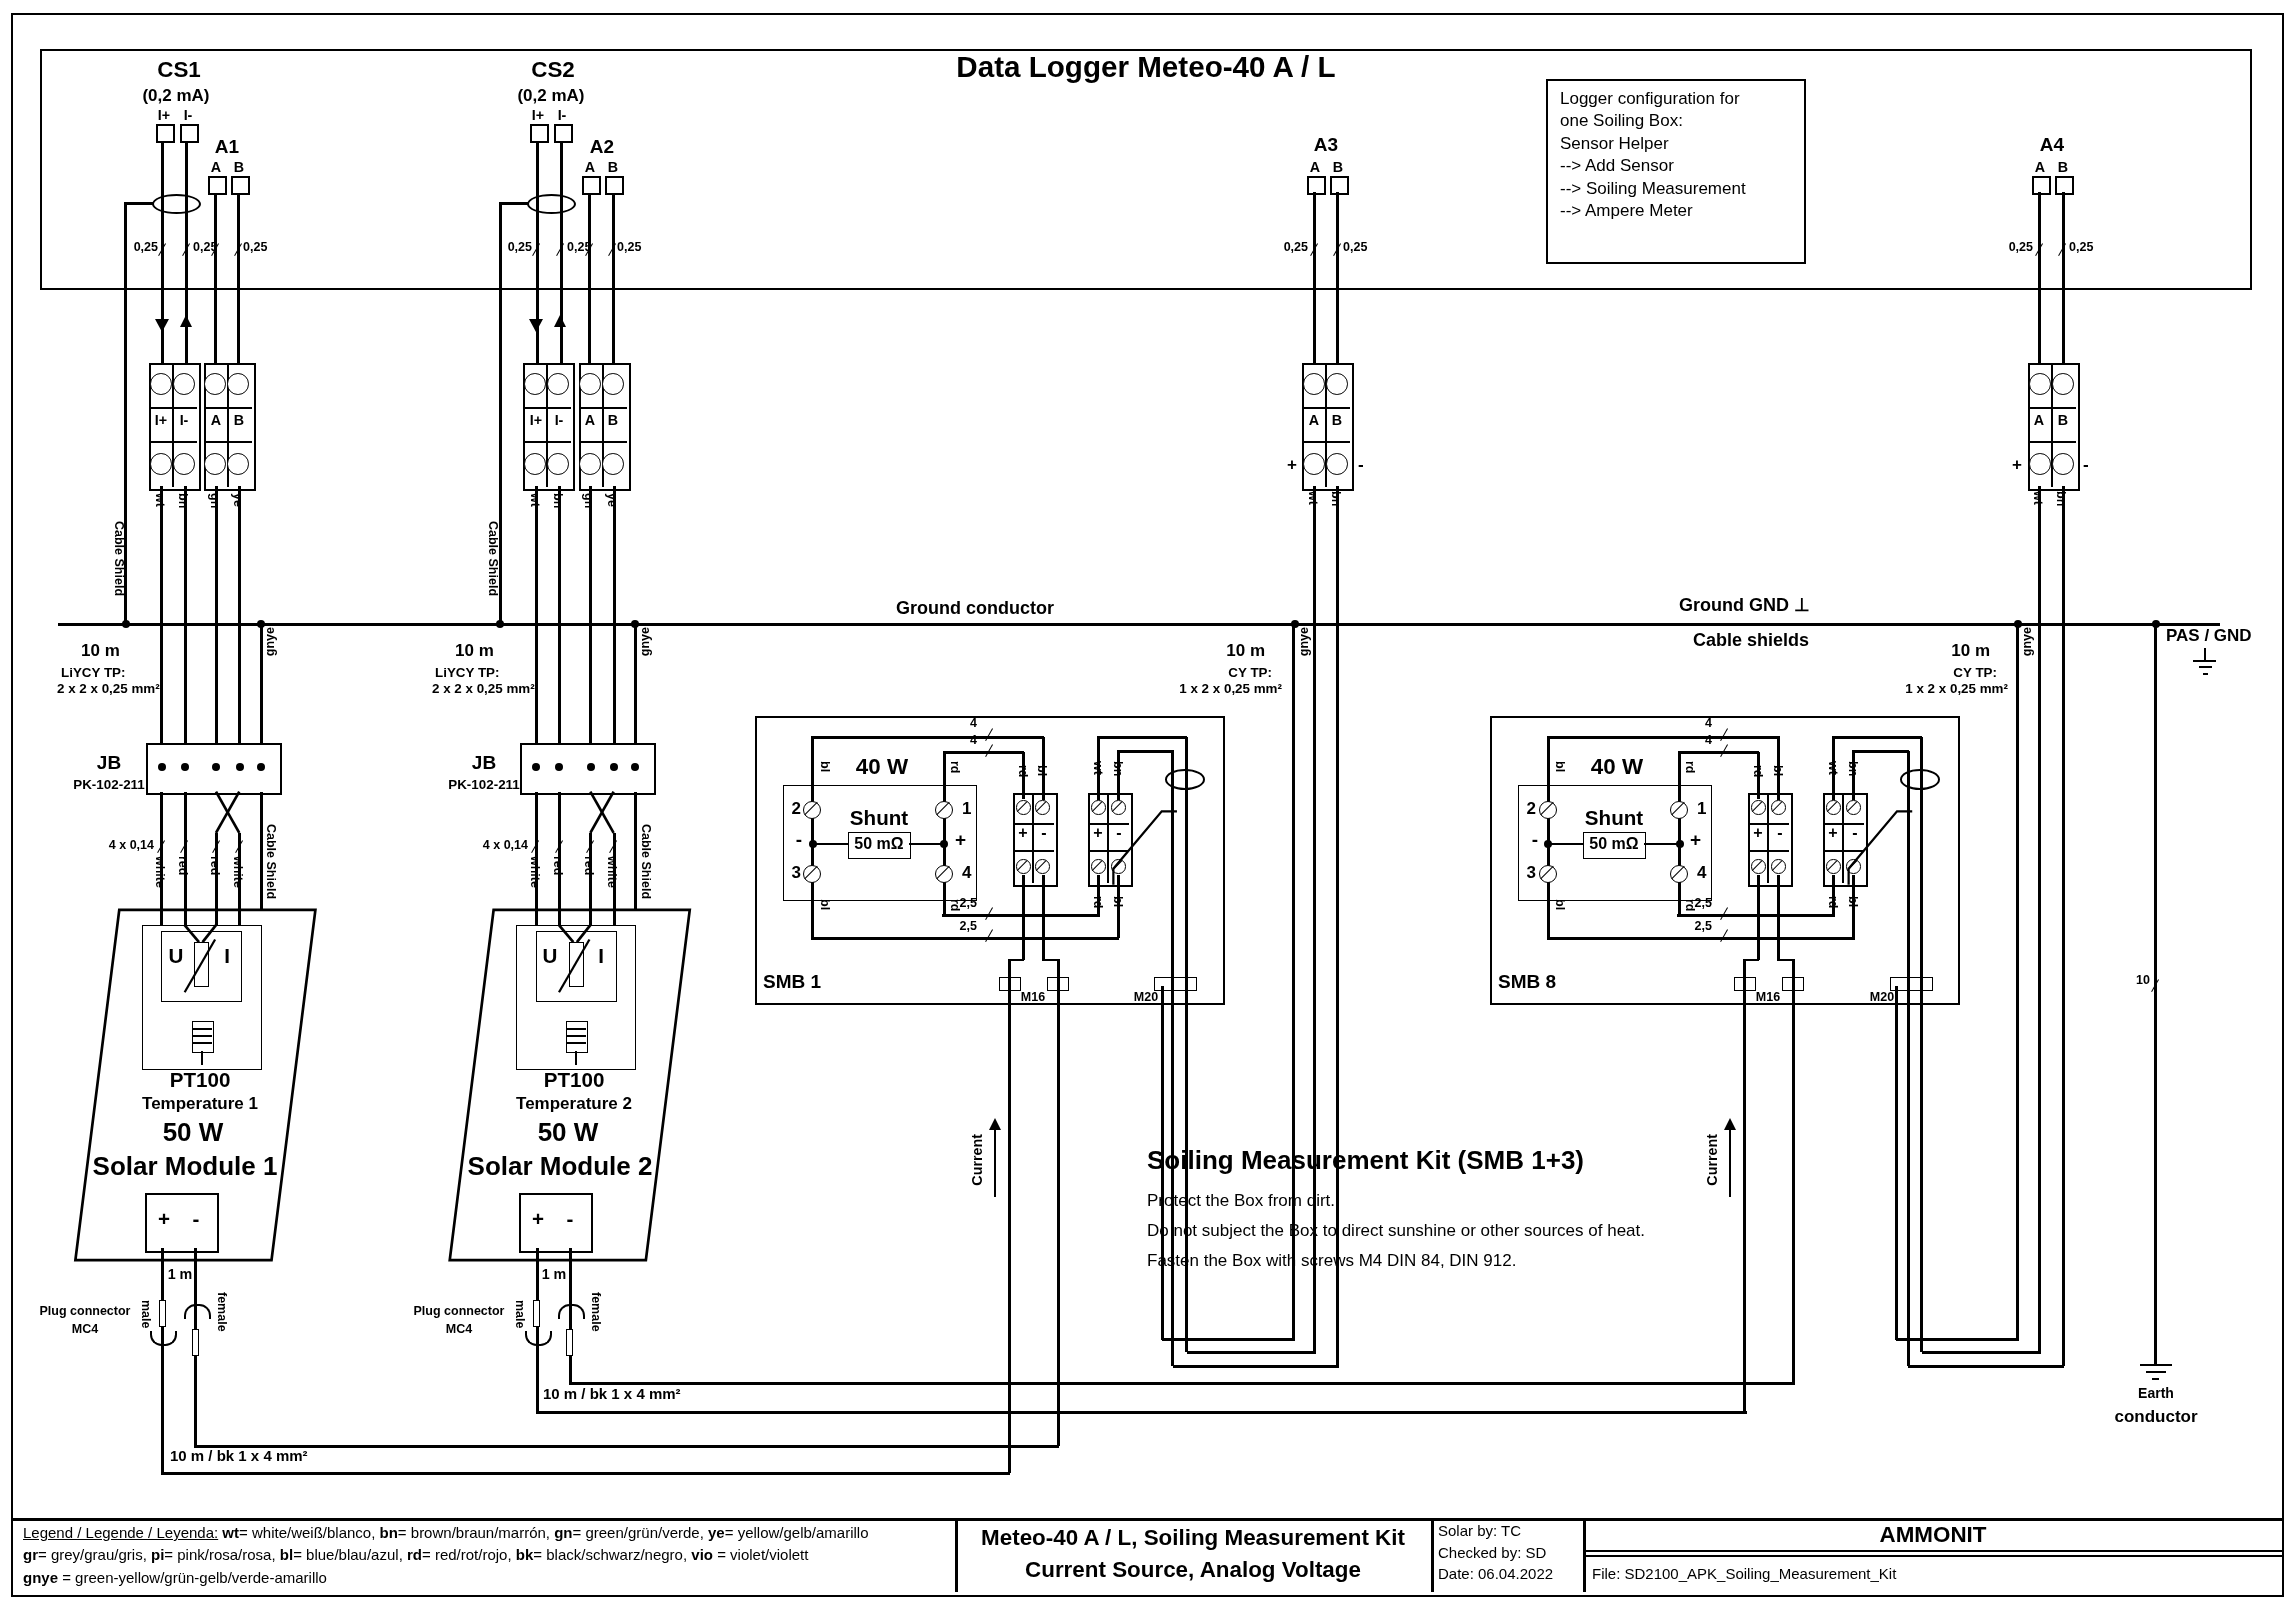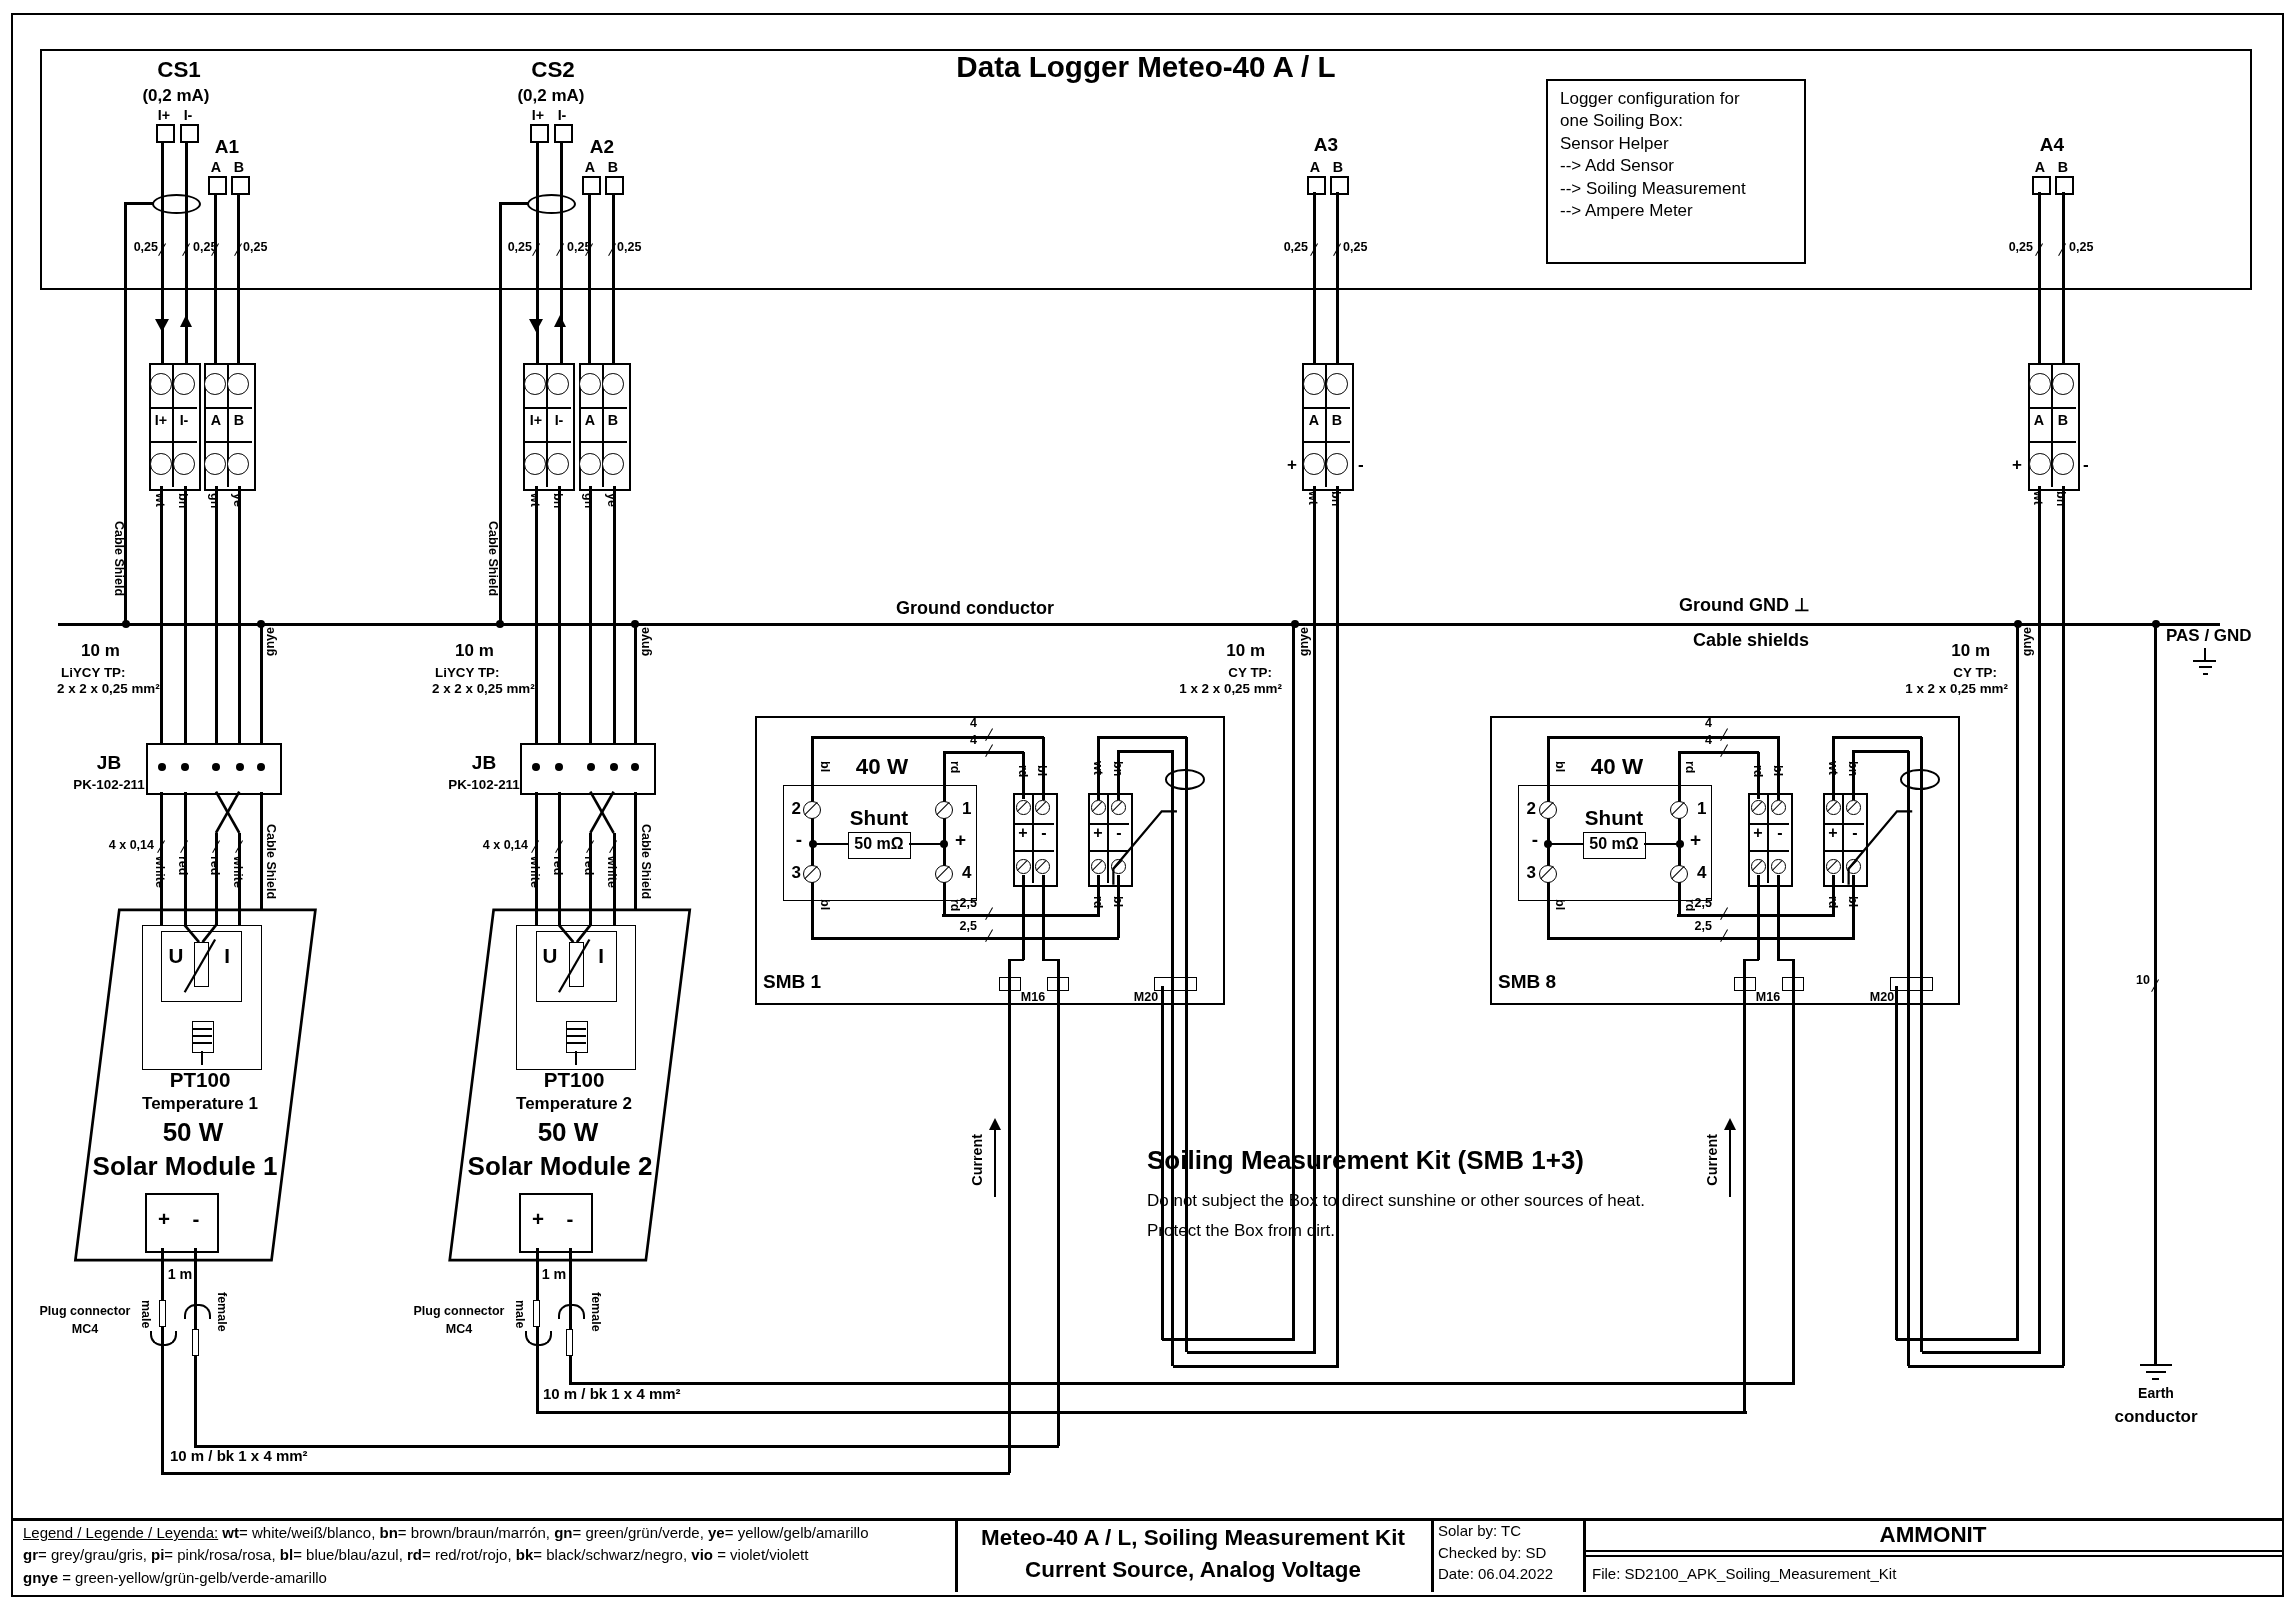--- a/index.html
+++ b/index.html
@@ -574,22 +574,23 @@
   <div class="gl" style="left:1890px;top:977px;width:41px;height:11.6px"></div>
   <div class="lbl c b" style="left:1768px;top:990px;font-size:12.5px">M16</div>
   <div class="lbl c b" style="left:1882px;top:990px;font-size:12.5px">M20</div>
   <div class="lbl b" style="left:1498px;top:971px;font-size:19px">SMB 8</div>
   <div class="vup b" style="left:1704px;top:1134px;font-size:14.3px">Current</div>
   <div class="v2" style="left:1729px;top:1130px;height:67px"></div>
   <div class="triup" style="left:1724px;top:1118px"></div>
 
   <div class="lbl b" style="left:1147px;top:1146px;font-size:26px">Soiling Measurement Kit (SMB 1+3)</div>
   <div class="lbl lines19b" style="left:1147px;top:1186px">
+      <div>Protect the Box from dirt.</div>
       <div>Do not subject the Box to direct sunshine or other sources of heat.</div>
-      <div>Protect the Box from dirt.</div>
+      <div>Fasten the Box with screws M4 DIN 84, DIN 912.</div>
     </div>
 
   <div class="h" style="left:10.7px;top:1518px;width:2271px"></div>
   <div class="v" style="left:955px;top:1518px;height:74px"></div>
   <div class="v" style="left:1431px;top:1518px;height:74px"></div>
   <div class="v" style="left:1583px;top:1518px;height:74px"></div>
   <div class="h2" style="left:1583px;top:1550px;width:699px"></div>
   <div class="h2" style="left:1583px;top:1555px;width:699px"></div>
   <div class="lbl lines17" style="left:23px;top:1522px">
       <div><span class="seg-u">Legend / Legende / Leyenda:</span><span> </span><span style="font-weight: 700;">wt</span><span>= white/weiß/blanco, </span><span style="font-weight: 700;">bn</span><span>= brown/braun/marrón, </span><span style="font-weight: 700;">gn</span><span>= green/grün/verde, </span><span style="font-weight: 700;">ye</span><span>= yellow/gelb/amarillo</span></div>

